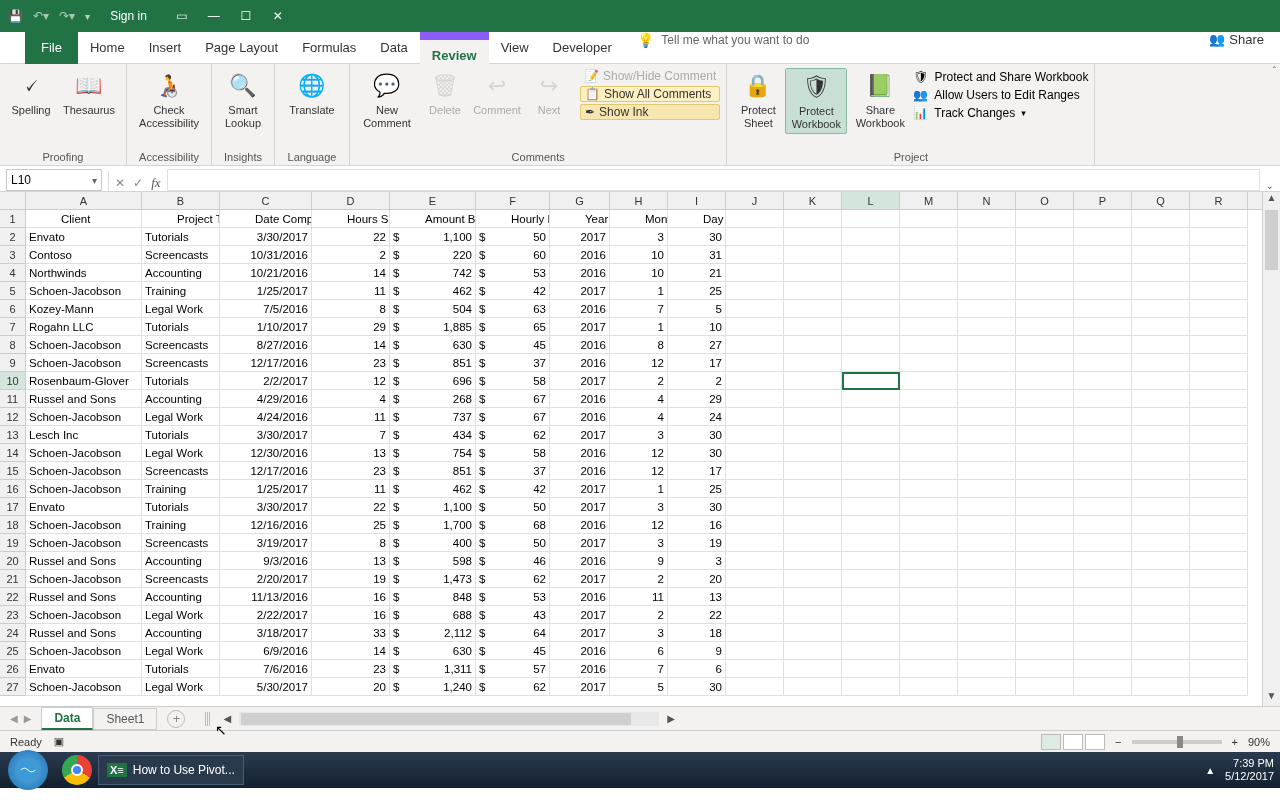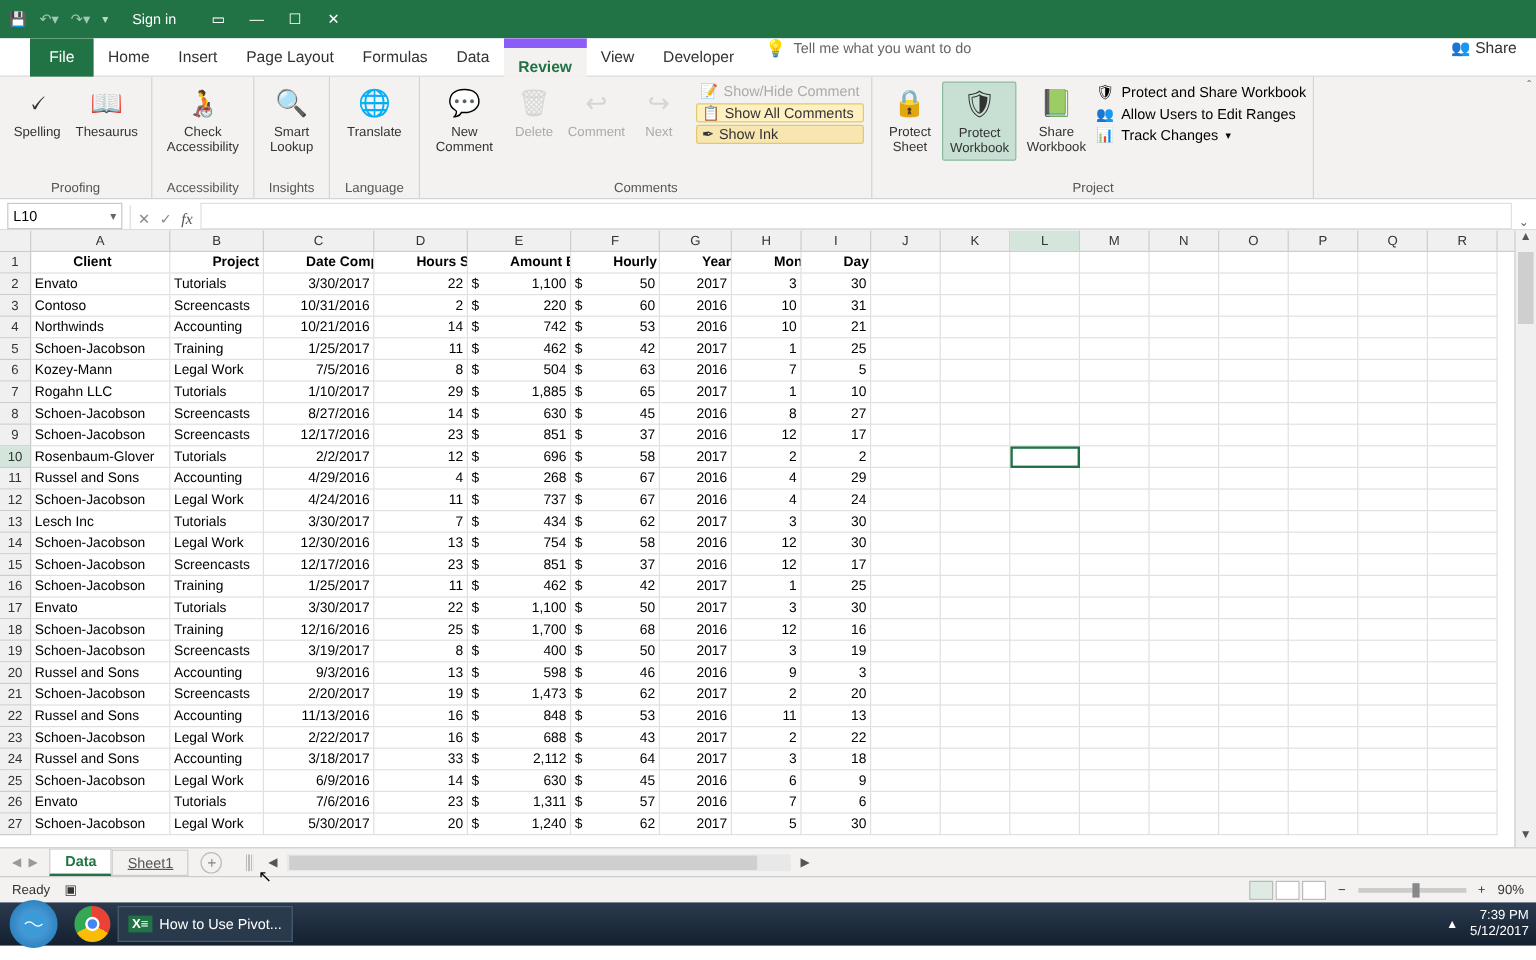--- a/index.html
+++ b/index.html
@@ -56,35 +56,35 @@
 .grid-main { flex:1; display:flex; flex-direction:column; }
 .col-headers { display:flex; height:18px; background:#f0f0f0; border-bottom:1px solid #ccc; }
 .corner { width:26px; border-right:1px solid #ccc; background:#f0f0f0; }
 .col-h { border-right:1px solid #ccc; text-align:center; font-size:11px; line-height:18px; color:#333; }
 .col-h.sel { background:#d4e6dc; }
 .rows { flex:1; overflow:hidden; }
 .row { display:flex; height:18px; }
 .row .rh { width:26px; text-align:center; font-size:11px; line-height:18px; background:#f0f0f0; border-right:1px solid #ccc; border-bottom:1px solid #ccc; color:#333; }
 .row .rh.sel { background:#d4e6dc; }
 .cell { border-right:1px solid #e0e0e0; border-bottom:1px solid #e0e0e0; font-size:11.5px; line-height:18px; padding:0 3px; white-space:nowrap; overflow:hidden; color:#000;}
-.cell.hdr { font-weight:700;padding-left:35px; }
+.cell.hdr { font-weight:400;padding-left:35px; }
 .cell.num { text-align:right; }
 .cell.curr { display:flex; }
 .cell.curr .sym { margin-right:auto; }
 .cell.selected { outline:2px solid #217346; outline-offset:-2px; background:#fff; position:relative; }
 .vscroll { width:18px; background:#f0f0f0; border-left:1px solid #ccc; position:relative; }
 .vscroll .thumb-v { position:absolute; top:18px; left:2px; right:2px; height:60px; background:#cfcfcf; }
 .vscroll .up, .vscroll .down { position:absolute; left:0; right:0; height:16px; text-align:center; font-size:10px; color:#555; }
 
 
 .sheetbar { height: 24px; border-top:1px solid #ccc; background:#f3f2f1; display:flex; align-items:center; }
 .nav-arrows { display:flex; gap:6px; padding:0 10px; color:#999; font-size:10px; }
 .sheet-tab { padding:3px 12px; font-size:12px; border:1px solid #ccc; background:#fff; cursor:pointer; }
 .sheet-tab.active { font-weight:700; color:#217346; border-bottom:2px solid #217346; }
-.sheet-tab.inactive { background:#f3f2f1; color:#555;text-decoration:underline; }
+.sheet-tab.inactive { background:#f3f2f1; color:#555; }
 .add-sheet { width:18px; height:18px; border-radius:50%; border:1px solid #bbb; text-align:center; line-height:16px; margin-left:10px; cursor:pointer; color:#888; font-size:13px; }
 .hscroll-area { margin-left:20px; flex:1; display:flex; align-items:center; gap:4px; padding-right:6px; }
 .hscroll { height:14px; flex:1; max-width:420px; background:#e8e8e8; position:relative; }
 .hscroll .thumb-h { position:absolute; left:2px; top:1px; bottom:1px; width:390px; background:#cfcfcf; }
 .hscroll-arrow { font-size:10px; color:#555; padding:0 4px; cursor:pointer; }
 .grab { width:6px; height:14px; background:repeating-linear-gradient(90deg,#bbb,#bbb 1px,transparent 1px,transparent 2px); margin-right:4px; }
 
 
 .statusbar { height: 22px; background:#f3f2f1; border-top:1px solid #ccc; display:flex; align-items:center; font-size:11px; padding:0 10px; color:#333; }
 .status-right { margin-left:auto; display:flex; align-items:center; gap:10px; }

